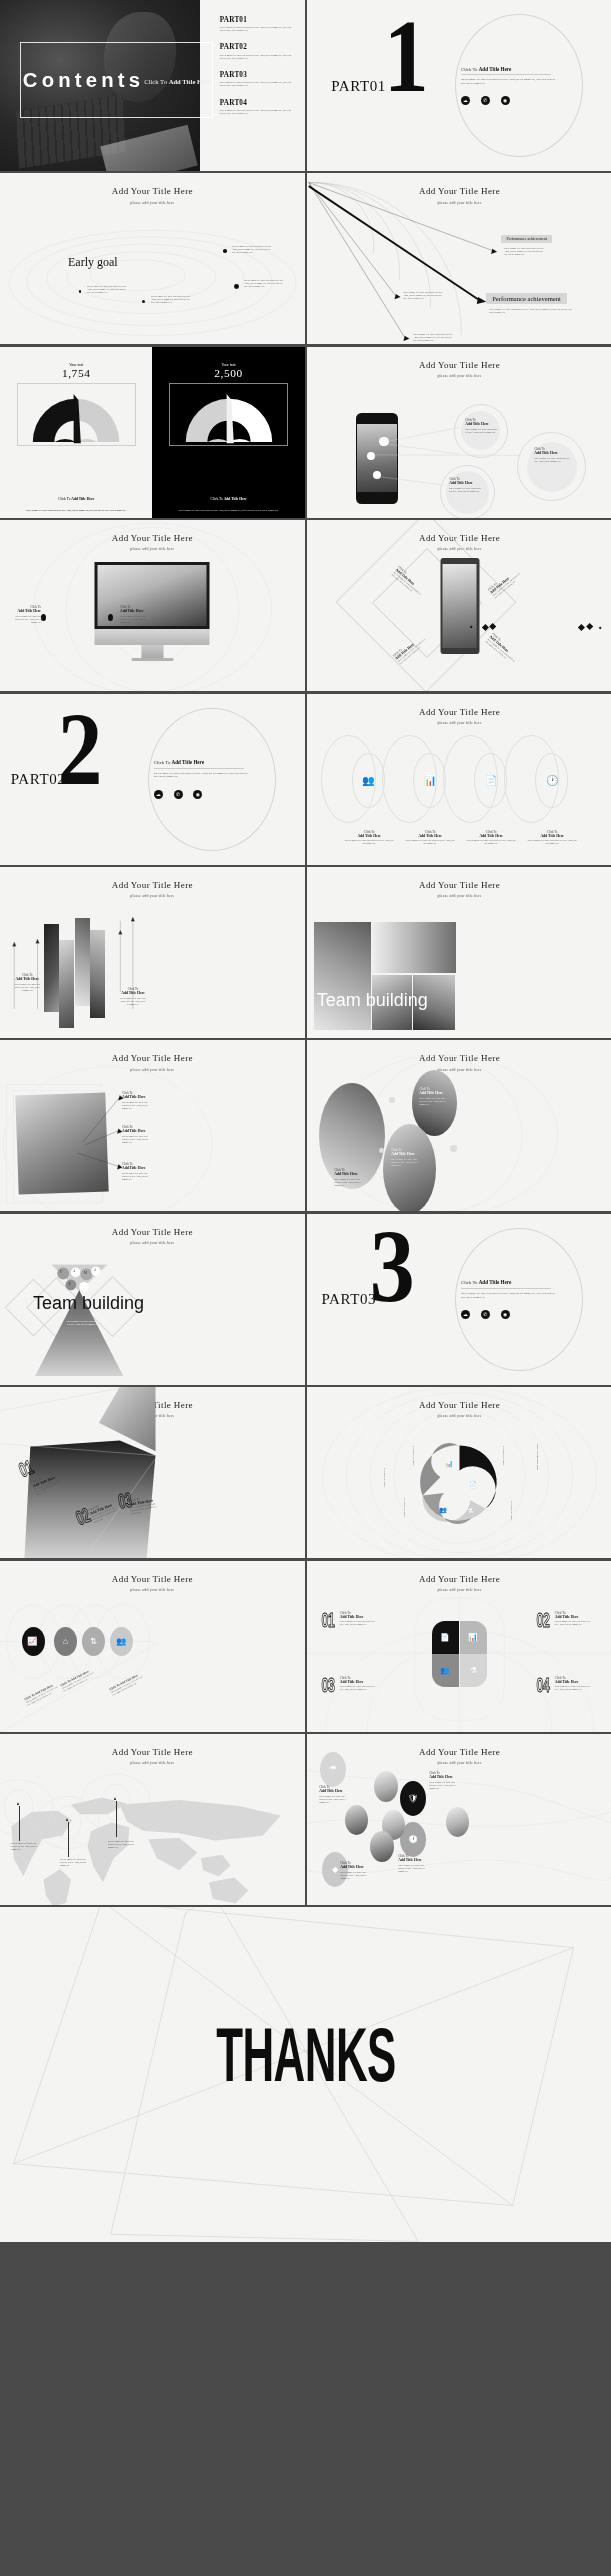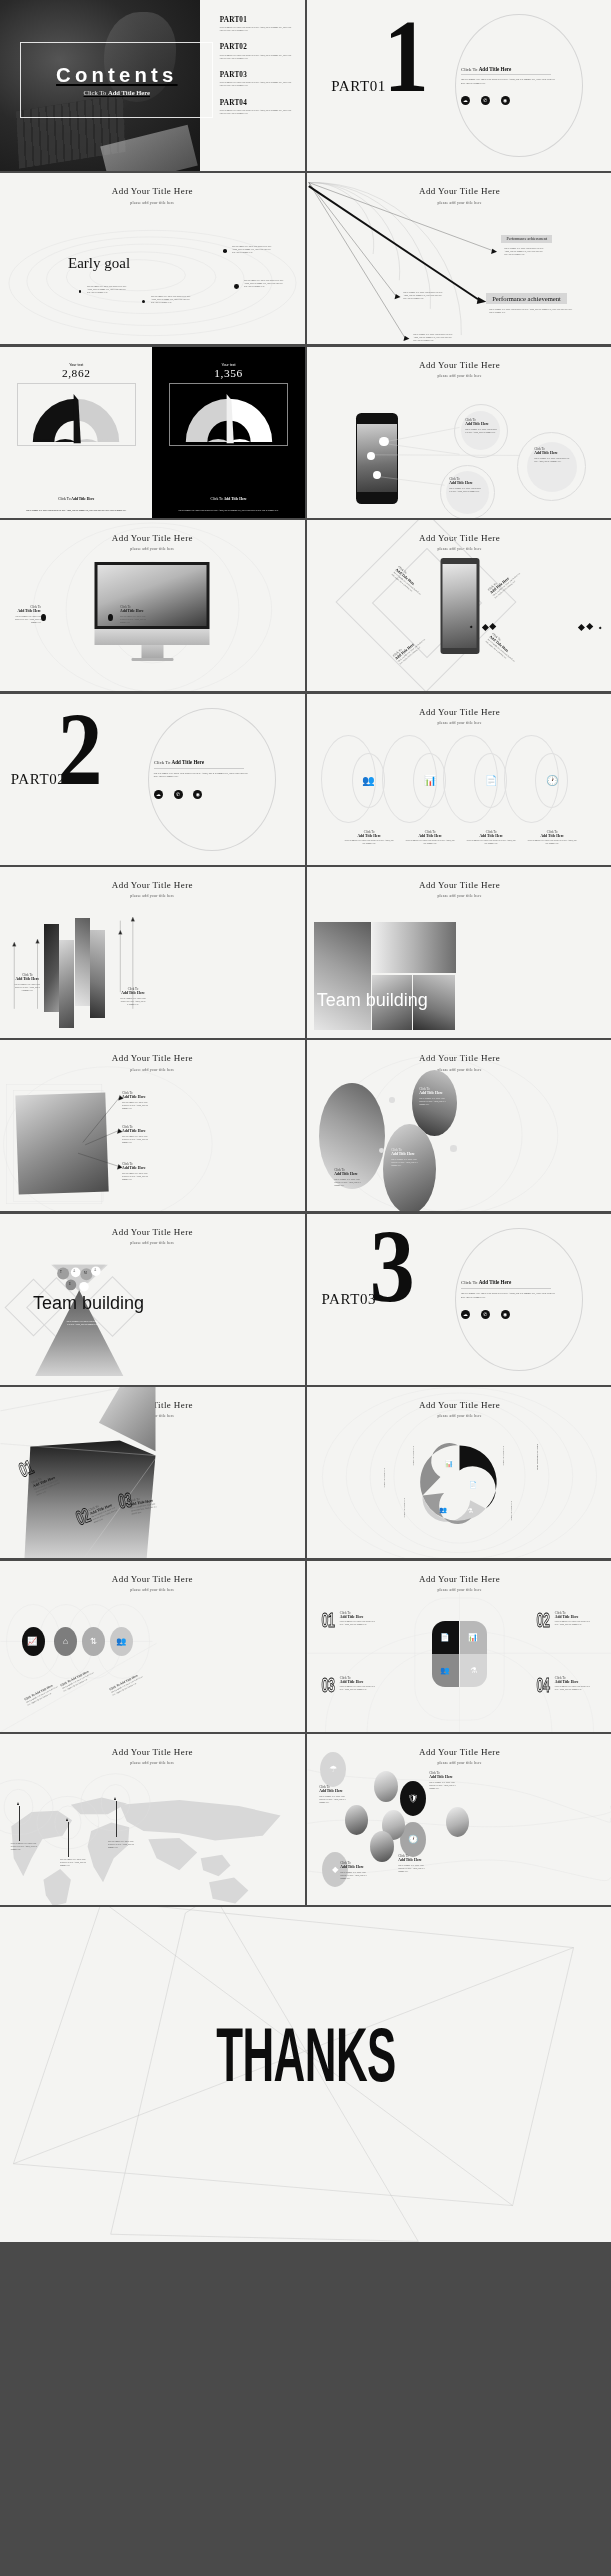--- a/index.html
+++ b/index.html
@@ -90,21 +90,21 @@
     background: linear-gradient(145deg,#6a6a6a,#2f2f2f); border-radius:50% 40% 55% 45%;
     opacity:.55;
   }
   .photo-paper {
     position:absolute; right:6px; bottom:-6px; width:90px; height:42px;
     background: linear-gradient(160deg,#bdbdbd,#777); transform: rotate(-14deg); opacity:.6;
   }
   .contents-box {
     position:absolute; left:20.3px; top:42px; width:193px; height:76px;
     border:0.9px solid rgba(255,255,255,.85);
-    display:flex; flex-direction:column; align-items:center; justify-content:center;text-decoration:underline;
+    display:flex; flex-direction:row; align-items:center; justify-content:center;
   }
   .contents-word {
     font-family:"Liberation Sans", sans-serif; font-weight:bold; color:#fff;
     font-size:20.3px; letter-spacing:4.2px;
   }
   .contents-click { color:#eee; font-size:6.6px; margin-top:2.4px; }
   .contents-click b { font-weight:bold; }
   .contents-list { flex:1; padding:15.5px 13px 0 20.3px; background:#f4f4f2; }
   .part-item { margin-bottom:11.4px; }
   .part-item h3 { font-size:7.2px; font-weight:bold; color:#111; letter-spacing:0.2px; }
@@ -284,21 +284,21 @@
       <div class="s-sub">please add your title here</div>
       <svg width="305" height="114" viewBox="0 0 510 190" style="position:absolute;left:0;top:53px;">
         <g stroke="#dadada" fill="none" stroke-width="0.6">
           <ellipse cx="255" cy="95" rx="240" ry="88"></ellipse>
           <ellipse cx="250" cy="92" rx="205" ry="74"></ellipse>
           <ellipse cx="243" cy="88" rx="165" ry="58"></ellipse>
           <ellipse cx="236" cy="85" rx="125" ry="42"></ellipse>
           <ellipse cx="230" cy="82" rx="80" ry="26"></ellipse>
         </g>
       </svg>
-      <div style="position:absolute;left:68px;top:82px;font-size:15px;color:#111;">Early goal</div>
+      <div style="position:absolute;left:68px;top:82px;font-size:12px;color:#111;">Early goal</div>
 
       <div class="blackdot" style="left:223px;top:76px;width:3.6px;height:3.6px;"></div>
       <div class="micro" style="position:absolute;left:232px;top:72px;width:43px;">this is a sample text. insert your desired text here. Again, this is a dummy text, enter your own text here. this is a sample text.</div>
 
       <div class="blackdot" style="left:234px;top:111px;width:4.8px;height:4.8px;"></div>
       <div class="micro" style="position:absolute;left:244px;top:106px;width:43px;">this is a sample text. insert your desired text here. Again, this is a dummy text, enter your own text here. this is a sample text.</div>
 
       <div class="blackdot" style="left:79px;top:117px;width:2.4px;height:2.4px;"></div>
       <div class="micro" style="position:absolute;left:87px;top:112px;width:42px;">this is a sample text. insert your desired text here. Again, this is a dummy text, enter your own text here. this is a sample text.</div>
 
@@ -338,40 +338,40 @@
       <div class="micro" style="position:absolute;left:106px;top:160px;width:43px;">this is a sample text. insert your desired text here. Again, this is a dummy text, enter your own text here. this is a sample text.</div>
     </div>
   </div>
 
   <div class="row">
 
     <div class="slide half">
       <div class="fan-slide">
         <div class="fan-half">
           <div class="fan-ytext">Your text</div>
-          <div class="fan-num">2,862</div>
+          <div class="fan-num">1,754</div>
           <div class="fan-box"></div>
           <svg class="umbrella" width="108" height="60" viewBox="0 0 180 100">
             <path d="M90,18 A72,72 0 0 0 18,90 L54,90 A36,36 0 0 1 90,54 Z" fill="#111"></path>
             <path d="M90,18 A72,72 0 0 1 162,90 L126,90 A36,36 0 0 0 90,54 Z" fill="#cfcfcf"></path>
             <path d="M18,90 A36,36 0 0 1 54,90 Z" fill="#111"></path>
             <path d="M54,90 A36,36 0 0 1 90,90 Z" fill="#111"></path>
             <path d="M90,90 A36,36 0 0 1 126,90 Z" fill="#cfcfcf"></path>
             <path d="M126,90 A36,36 0 0 1 162,90 Z" fill="#cfcfcf"></path>
             <path d="M86,10 L94,20 L98,92 L86,92 Z" fill="#111"></path>
           </svg>
           <div class="fan-caption">
             <span>Click To </span><b>Add Title Here</b>
           </div>
           <div class="fan-desc">this is a sample text. insert your desired text here. Again, this is a dummy text, enter your own text here. this is a sample text.</div>
         </div>
         <div class="fan-half dark">
           <div class="arrow-left"></div>
           <div class="fan-ytext" style="color:#fff;">Your text</div>
-          <div class="fan-num" style="color:#fff;">1,356</div>
+          <div class="fan-num" style="color:#fff;">2,500</div>
           <div class="fan-box" style="border-color:#888;"></div>
           <svg class="umbrella" width="108" height="60" viewBox="0 0 180 100">
             <path d="M90,18 A72,72 0 0 0 18,90 L54,90 A36,36 0 0 1 90,54 Z" fill="#d2d2d2"></path>
             <path d="M90,18 A72,72 0 0 1 162,90 L126,90 A36,36 0 0 0 90,54 Z" fill="#fff"></path>
             <path d="M18,90 A36,36 0 0 1 54,90 Z" fill="#d2d2d2"></path>
             <path d="M54,90 A36,36 0 0 1 90,90 Z" fill="#d2d2d2"></path>
             <path d="M90,90 A36,36 0 0 1 126,90 Z" fill="#fff"></path>
             <path d="M126,90 A36,36 0 0 1 162,90 Z" fill="#fff"></path>
             <path d="M86,10 L94,20 L98,92 L86,92 Z" fill="#f0f0f0"></path>
           </svg>

